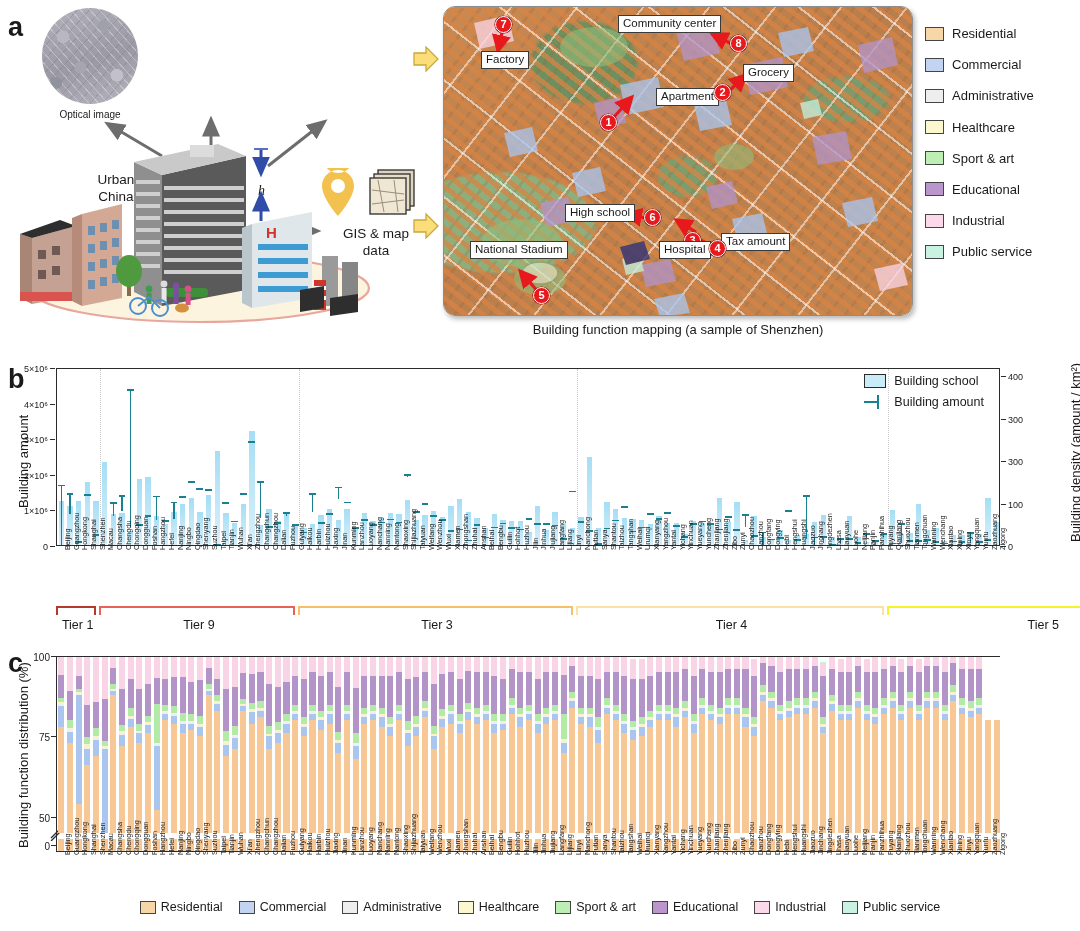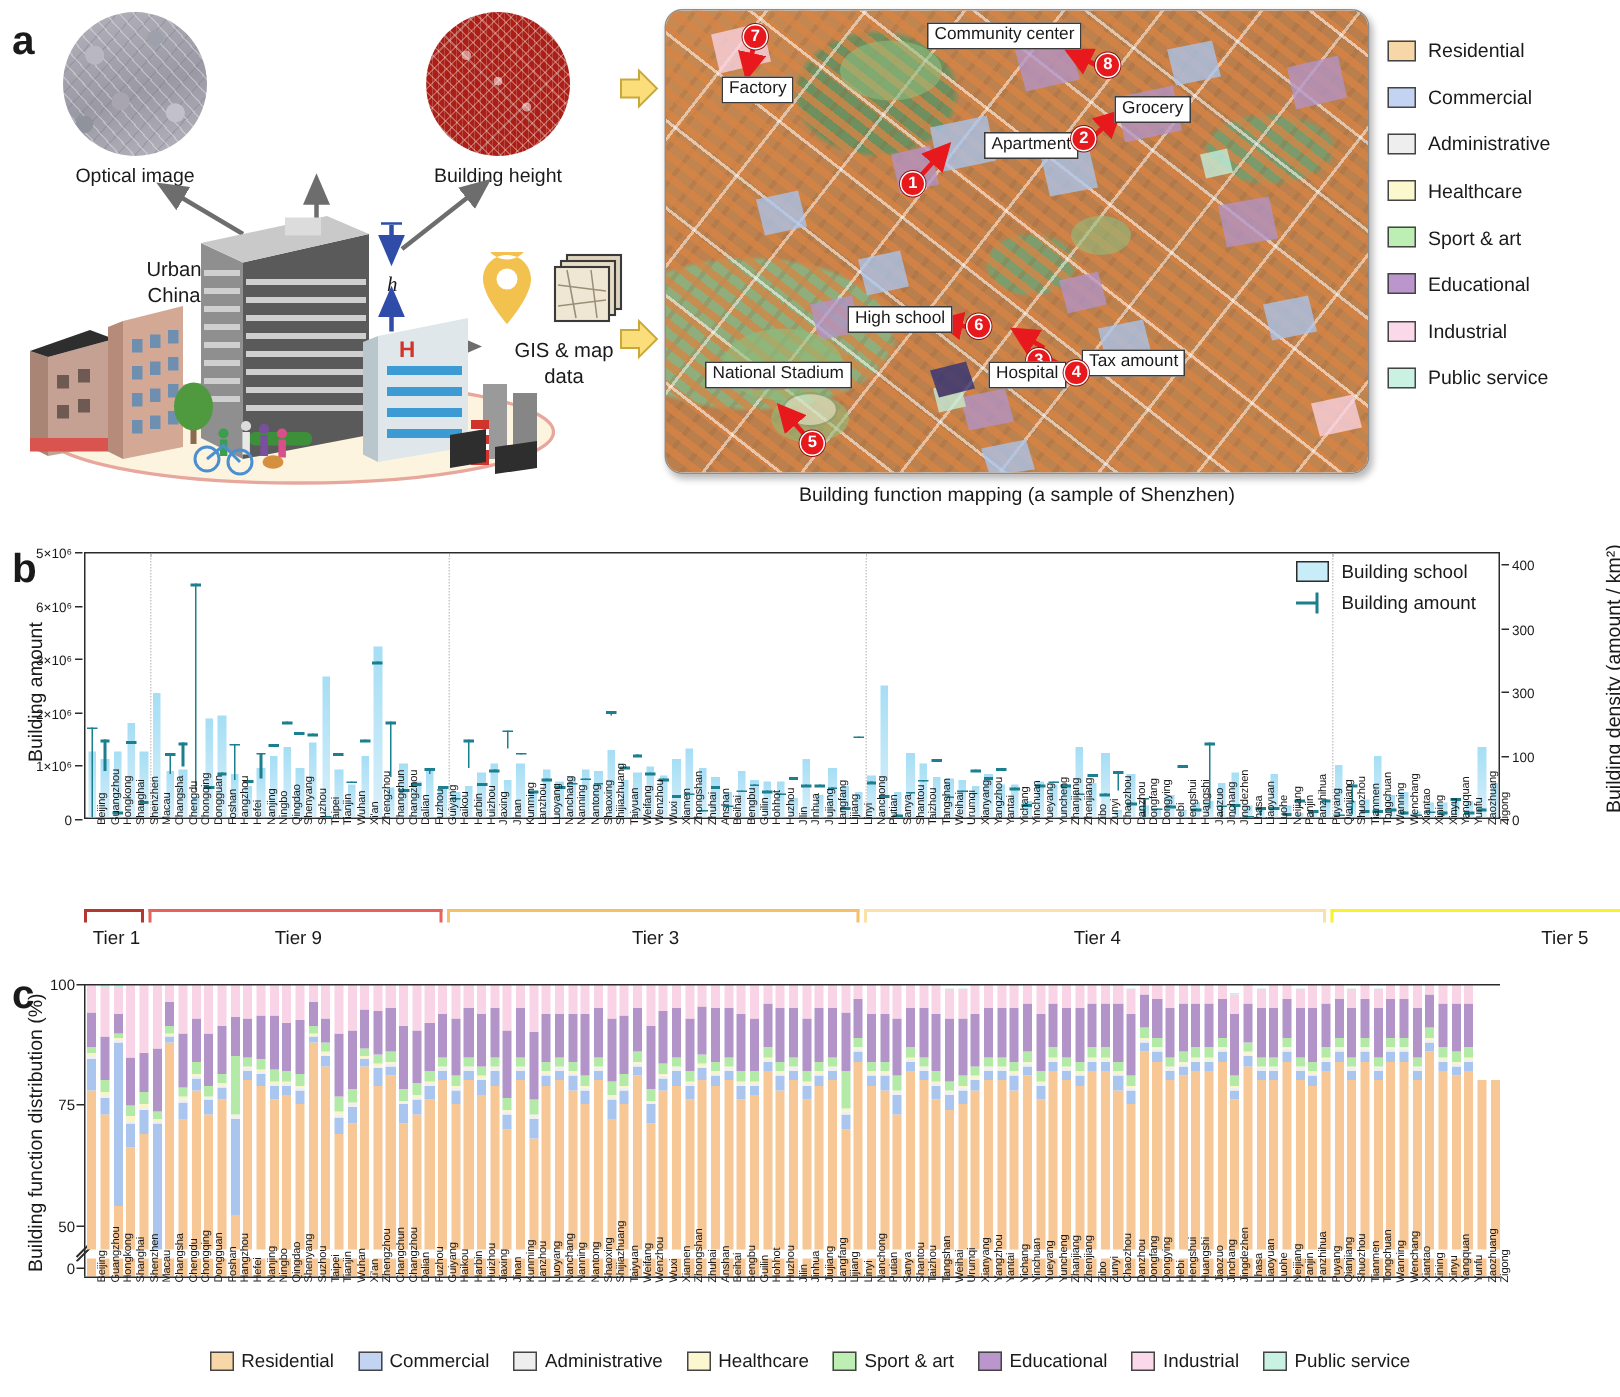--- a/index.html
+++ b/index.html
@@ -7,21 +7,21 @@
   body {
     width:1080px; height:931px; position:relative; background:#ffffff;
     font-family:"Liberation Sans", sans-serif; color:#1a1a1a; overflow:hidden;
   }
   .panel-letter { position:absolute; font-size:27px; font-weight:bold; font-family:"Liberation Sans",sans-serif; }
 
   
   #panel-a { position:absolute; left:0; top:0; width:440px; height:350px; }
   .circ-wrap { position:absolute; text-align:center; }
   .circ { width:96px; height:96px; border-radius:50%; overflow:hidden; position:relative; }
-  .circ-cap { font-size:13px; margin-top:5px; white-space:nowrap; }
+  .circ-cap { font-size:10px; margin-top:5px; white-space:nowrap; }
   .opt-img { background:
       radial-gradient(circle at 22% 30%, #b9b7c0 0 6%, transparent 6.5%),
       radial-gradient(circle at 64% 18%, #9ea0ac 0 5%, transparent 5.5%),
       radial-gradient(circle at 40% 62%, #a8a5ae 0 7%, transparent 7.5%),
       radial-gradient(circle at 78% 70%, #c2c0c8 0 6%, transparent 6.5%),
       radial-gradient(circle at 15% 78%, #8f939c 0 5%, transparent 5.5%),
       repeating-linear-gradient(48deg, rgba(255,255,255,.30) 0 1px, transparent 1px 7px),
       repeating-linear-gradient(132deg, rgba(120,125,135,.30) 0 1px, transparent 1px 9px),
       linear-gradient(160deg,#b4b2bb,#9a99a4 55%,#b7b5be); }
   .ntl-img { background:
@@ -111,24 +111,20 @@
 </style>
 </head>
 <body>
 
 <div id="panel-a">
   <div class="panel-letter" style="left:8px; top:12px;">a</div>
 
   <div class="circ-wrap" style="left:42px; top:8px;">
     <div class="circ opt-img"></div>
     <div class="circ-cap">Optical image</div>
-  </div>
-  <div class="circ-wrap" style="left:284px; top:8px;">
-    <div class="circ bh-img"></div>
-    <div class="circ-cap">Building height</div>
   </div>
 
   <svg class="arrow-gray" style="left:100px; top:118px;" width="70" height="42">
     <defs>
         <marker id="ah1" markerWidth="7" markerHeight="7" refX="5.5" refY="3" orient="auto">
       <path d="M0,0 L7,3 L0,6 z" fill="#6d6d6d"></path>
         </marker>
       </defs>
     <line x1="62" y1="38" x2="8" y2="6" stroke="#6d6d6d" stroke-width="3" marker-end="url(#ah1)"></line>
   </svg>
@@ -399,21 +395,21 @@
   <div class="b-ylab" style="left:1068px; top:184px;">Building density (amount / km²)</div>
   <div id="b-ticks-left">
       <div class="b-tick" style="left: 0px; width: 48px; top: 184px;">0</div>
       <div class="b-tickmark" style="left: 50px; top: 188px; width: 5px; height: 1px;"></div>
       <div class="b-tick" style="left: 0px; width: 48px; top: 148.4px;">1×10⁶</div>
       <div class="b-tickmark" style="left: 50px; top: 152.4px; width: 5px; height: 1px;"></div>
       <div class="b-tick" style="left: 0px; width: 48px; top: 112.8px;">2×10⁶</div>
       <div class="b-tickmark" style="left: 50px; top: 116.8px; width: 5px; height: 1px;"></div>
       <div class="b-tick" style="left: 0px; width: 48px; top: 77.2px;">3×10⁶</div>
       <div class="b-tickmark" style="left: 50px; top: 81.2px; width: 5px; height: 1px;"></div>
-      <div class="b-tick" style="left: 0px; width: 48px; top: 41.6px;">6×10⁶</div>
+      <div class="b-tick" style="left: 0px; width: 48px; top: 41.6px;">4×10⁶</div>
       <div class="b-tickmark" style="left: 50px; top: 45.6px; width: 5px; height: 1px;"></div>
       <div class="b-tick" style="left: 0px; width: 48px; top: 6px;">5×10⁶</div>
       <div class="b-tickmark" style="left: 50px; top: 10px; width: 5px; height: 1px;"></div>
     </div>
   <div id="b-ticks-right">
       <div class="b-tick" style="left: 1008px; width: 22px; text-align: left; top: 184px;">0</div>
       <div class="b-tickmark" style="left: 1001px; top: 188px; width: 5px; height: 1px;"></div>
       <div class="b-tick" style="left: 1008px; width: 22px; text-align: left; top: 141.619px;">100</div>
       <div class="b-tickmark" style="left: 1001px; top: 145.619px; width: 5px; height: 1px;"></div>
       <div class="b-tick" style="left: 1008px; width: 22px; text-align: left; top: 99.2381px;">300</div>

